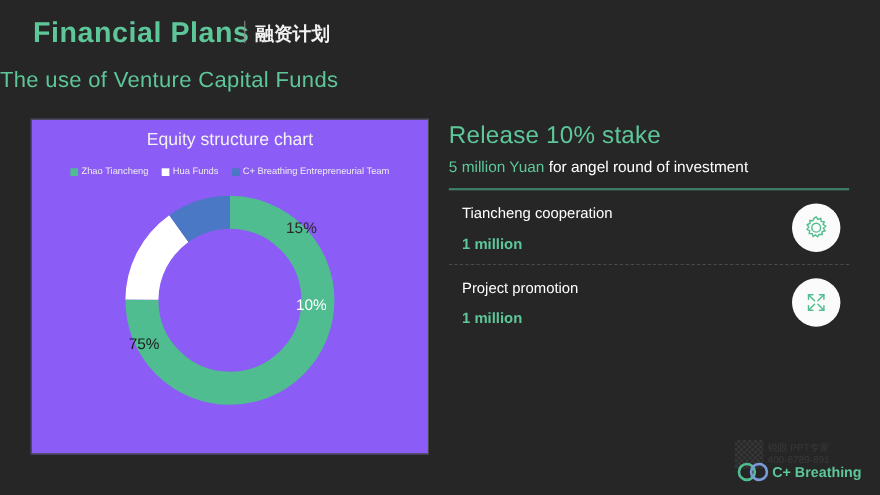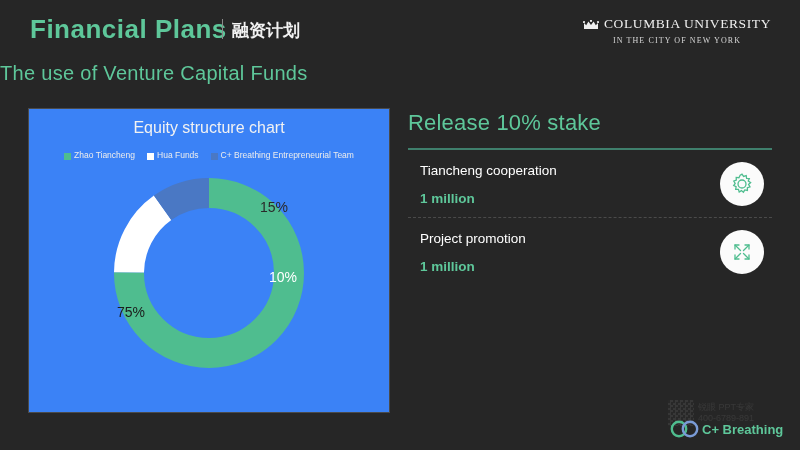--- a/index.html
+++ b/index.html
@@ -36,21 +36,21 @@
 
   
   #subtitle {
     position:absolute; left:0; top:62px; width:664px;
     text-align:left; font-size:20px; color:#5ec79a; letter-spacing:0.3px;
   }
 
   
   #chart-panel {
     position:absolute; left:28px; top:108px; width:362px; height:305px;
-    border:1px solid #4a4a4a; background:#3b82f6;
+    border:1px solid #4a4a4a; background:#8b5cf6;
   }
   #chart-title { text-align:center; margin-top:10px; font-size:16px; color:#f2f2f2; }
   #legend {
     display:flex; justify-content:center; align-items:center;
     gap:12px; margin-top:13px; font-size:8.5px; color:#ededed;
     padding:0 4px;
   }
   .legend-item { display:flex; align-items:flex-end; gap:3px; white-space:nowrap; }
   .legend-swatch { width:7px; height:7px; display:inline-block; }
 
@@ -88,33 +88,20 @@
   #brand-text { font-size:13px; font-weight:bold; color:#5ec79a; }
 </style>
 </head>
 <body>
 
 <div id="header">
   <div id="title-main">Financial Plans</div>
   <div id="title-sep"></div>
   <div id="title-cn">融资计划</div>
 
-  <div id="columbia">
-    <div id="col-line1">
-      <span id="crown">
-        <svg width="16" height="10" viewBox="0 0 16 10">
-          <path d="M1 9 L1 3 L3.2 5.2 L5.4 1.6 L8 5 L10.6 1.6 L12.8 5.2 L15 3 L15 9 Z" fill="#efefef"></path>
-          <circle cx="1" cy="2" r="1.1" fill="#efefef"></circle>
-          <circle cx="8" cy="0.9" r="1.1" fill="#efefef"></circle>
-          <circle cx="15" cy="2" r="1.1" fill="#efefef"></circle>
-        </svg>
-      </span><span>COLUMBIA UNIVERSITY</span>
-    </div>
-    <div id="col-line2">IN THE CITY OF NEW YORK</div>
-  </div>
 </div>
 
 <div id="subtitle">The use of Venture Capital Funds</div>
 
 <div id="chart-panel">
   <div id="chart-title">Equity structure chart</div>
 
   <div id="legend">
     <div class="legend-item">
       <span class="legend-swatch" style="background:#4fbd8f"></span>
@@ -140,20 +127,23 @@
       </g>
     </svg>
     <span class="slice-label" style="left:88px; top:140px; color:#1c1c1c;">75%</span>
     <span class="slice-label" style="left:231px; top:35px; color:#2a2a2a;">15%</span>
     <span class="slice-label" style="left:240px; top:105px; color:#ffffff;">10%</span>
   </div>
 </div>
 
 <div id="right">
   <div id="release-title">Release 10% stake</div>
+  <div id="release-sub">
+    <span class="hl">5 million Yuan</span><span> for angel round of investment</span>
+  </div>
   <div id="green-rule"></div>
 
 
   <div class="item">
     <div class="item-title">Tiancheng cooperation</div>
     <div class="item-value">1 million</div>
     <div class="item-icon">
       <svg width="26" height="26" viewBox="0 0 26 26" fill="none" stroke="#4fbd8f" stroke-width="1.3">
         <circle cx="13" cy="13" r="4"></circle>
         <path d="M13 3.2 L14.6 5.4 L17.2 4.6 L17.6 7.3 L20.3 7.6 L19.3 10.1 L21.6 11.6 L19.6 13.4

